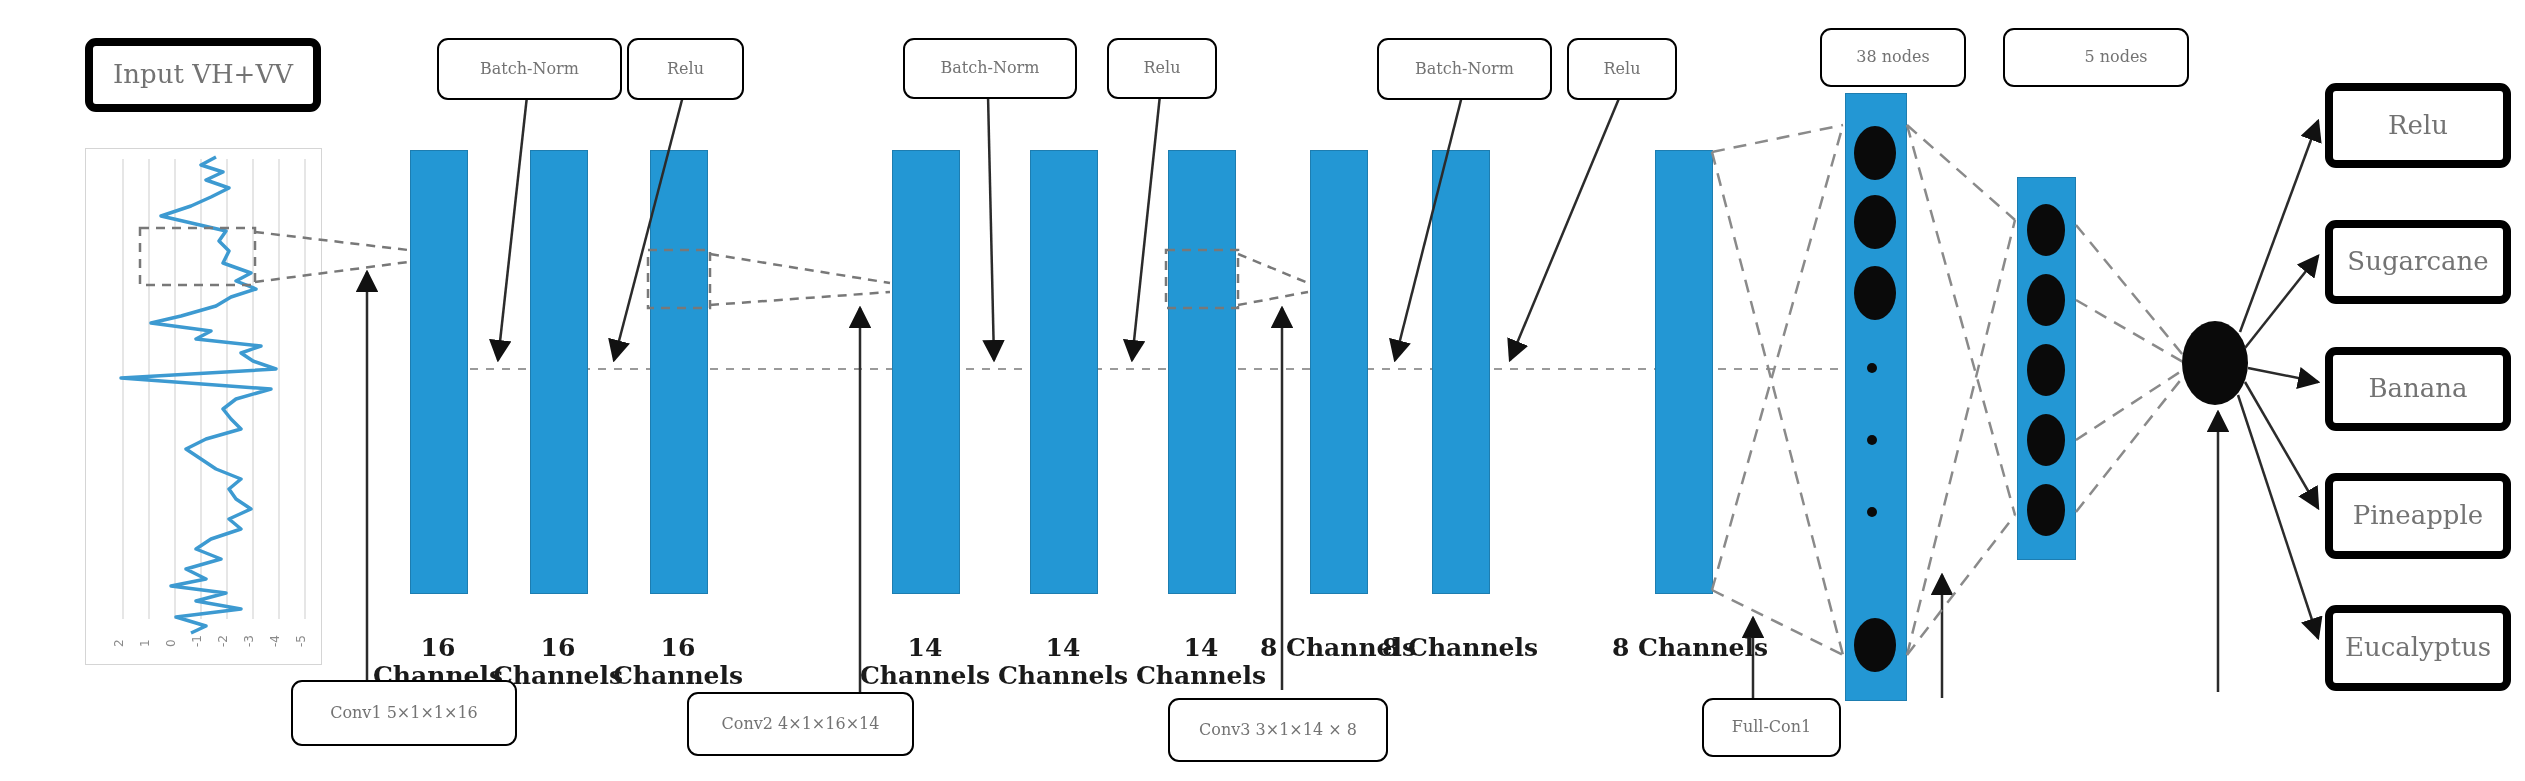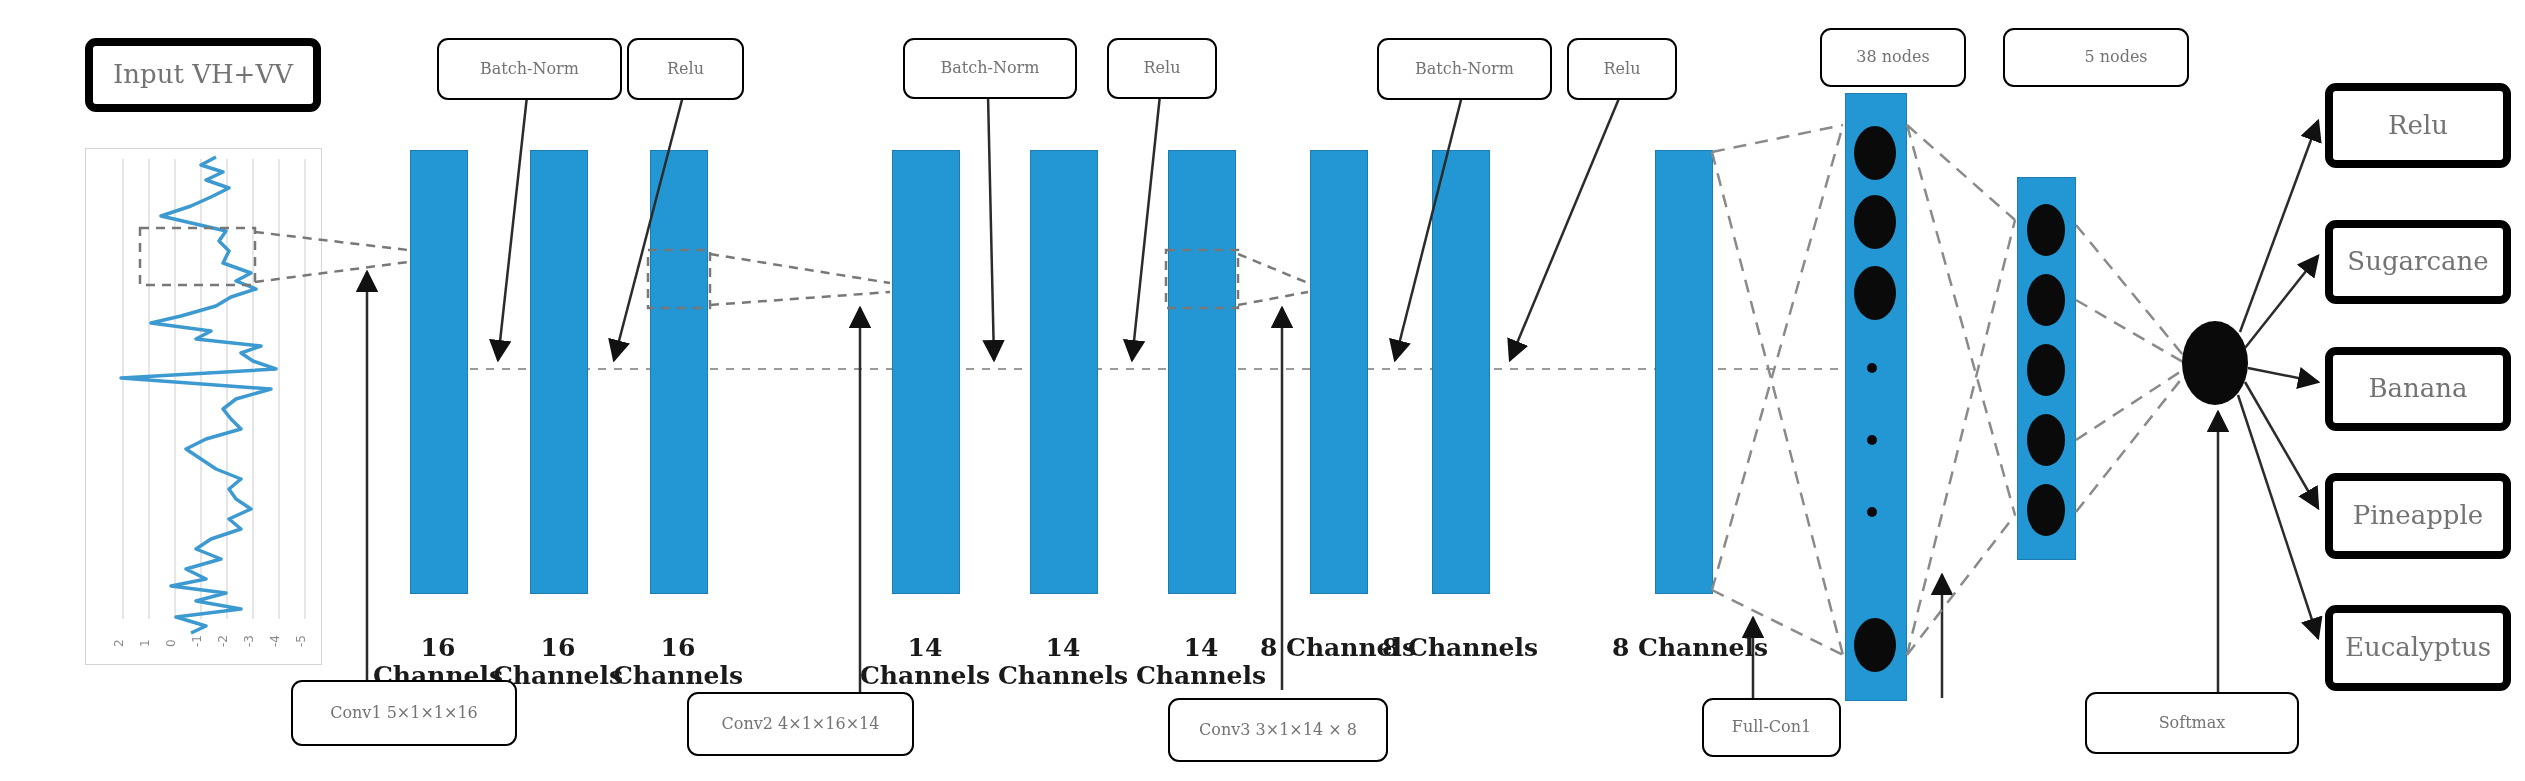--- a/index.html
+++ b/index.html
@@ -172,21 +172,20 @@
   <div class="box small" style="left:1567px;top:38px;width:106px;height:58px;">Relu</div>
 
   <div class="box small" style="left:1820px;top:28px;width:142px;height:55px;">38 nodes</div>
   <div class="box small" style="left:2003px;top:28px;width:142px;height:55px;padding-left:40px;">5 nodes</div>
 
   <div class="box small" style="left:255px;top:680px;width:222px;height:62px;margin-left:36px;">Conv1 5×1×1×16</div>
   <div class="box small" style="left:687px;top:692px;width:223px;height:60px;">Conv2 4×1×16×14</div>
   <div class="box small" style="left:1168px;top:690px;width:216px;height:60px;margin-top:8px;">Conv3 3×1×14 × 8</div>
 
   <div class="box small" style="left:1702px;top:698px;width:135px;height:55px;">Full-Con1</div>
-  <div class="box small" style="left:2085px;top:692px;width:210px;height:58px;">Softmax</div>
 
   <div class="box" style="left:2325px;top:83px;width:170px;height:69px;">Relu</div>
   <div class="box" style="left:2325px;top:220px;width:170px;height:68px;">Sugarcane</div>
   <div class="box" style="left:2325px;top:347px;width:170px;height:68px;">Banana</div>
   <div class="box" style="left:2325px;top:473px;width:170px;height:70px;">Pineapple</div>
   <div class="box" style="left:2325px;top:605px;width:170px;height:70px;">Eucalyptus</div>
 
 </div>
 
 </body></html>

